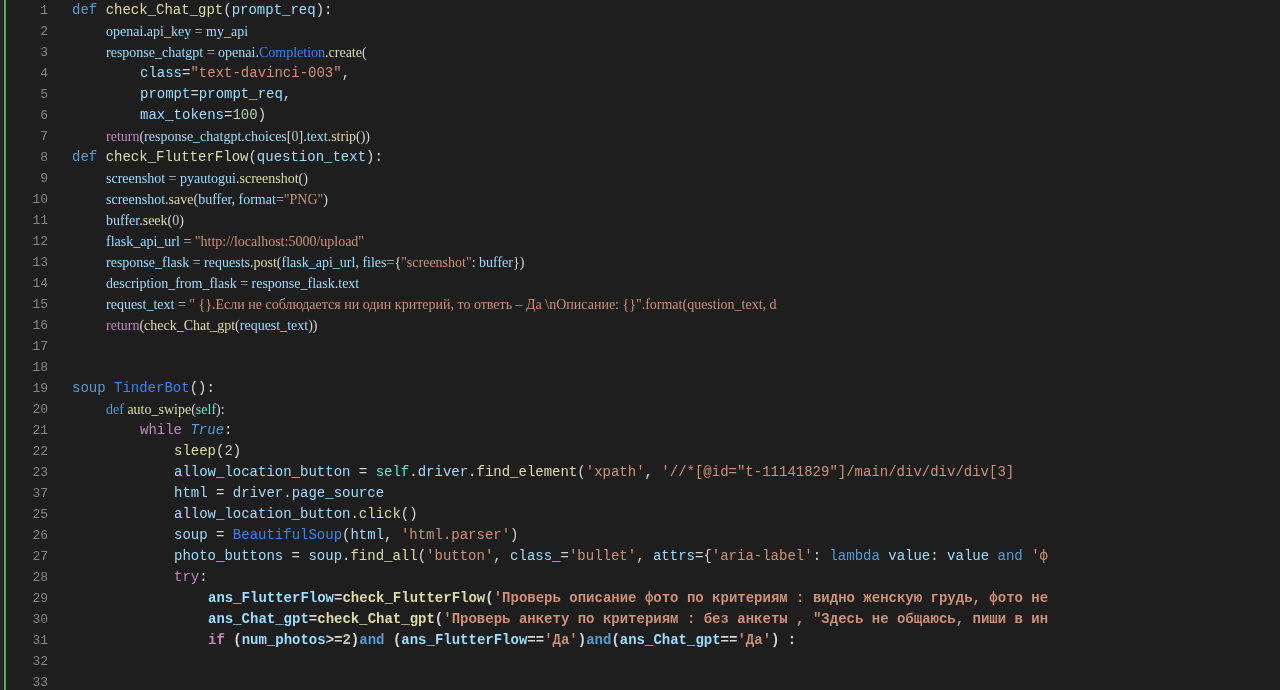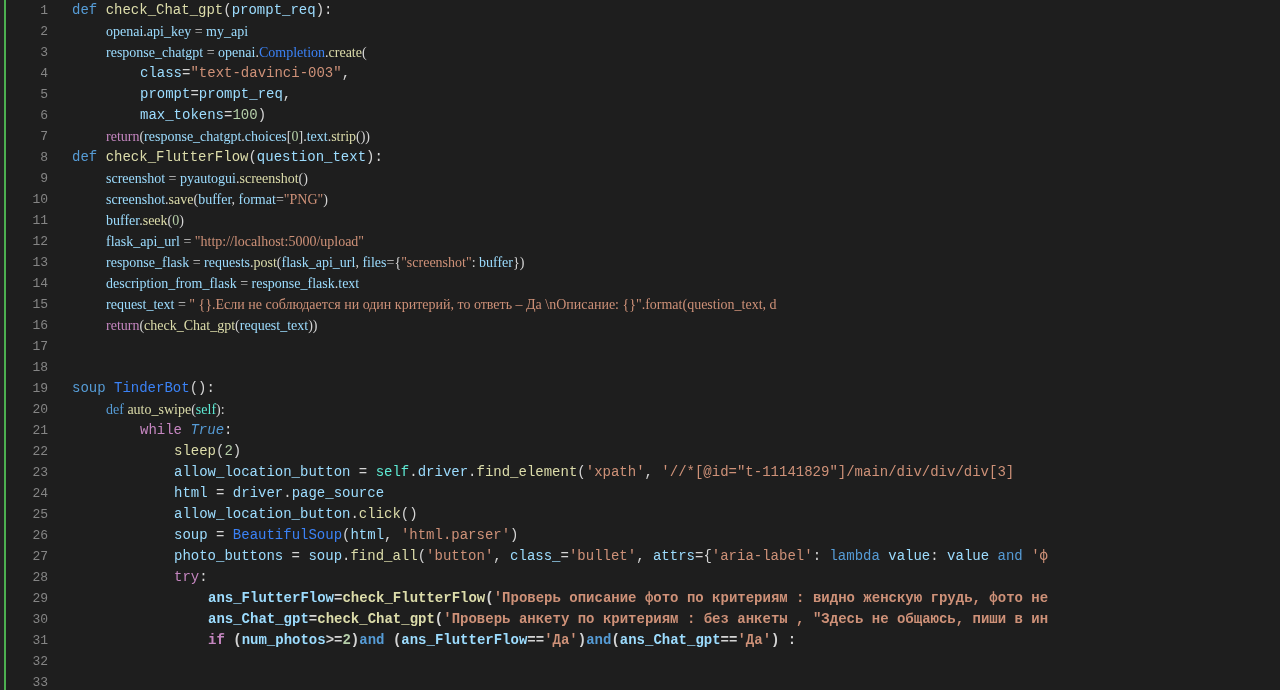--- a/index.html
+++ b/index.html
@@ -108,21 +108,21 @@
       <div class="line-number">14</div>
       <div class="line-number">15</div>
       <div class="line-number">16</div>
       <div class="line-number">17</div>
       <div class="line-number">18</div>
       <div class="line-number">19</div>
       <div class="line-number">20</div>
       <div class="line-number">21</div>
       <div class="line-number">22</div>
       <div class="line-number">23</div>
-      <div class="line-number">24</div>
+      <div class="line-number">37</div>
       <div class="line-number">25</div>
       <div class="line-number">26</div>
       <div class="line-number">27</div>
       <div class="line-number">28</div>
       <div class="line-number">29</div>
       <div class="line-number">30</div>
       <div class="line-number">31</div>
       <div class="line-number">32</div>
       <div class="line-number">33</div>
 

